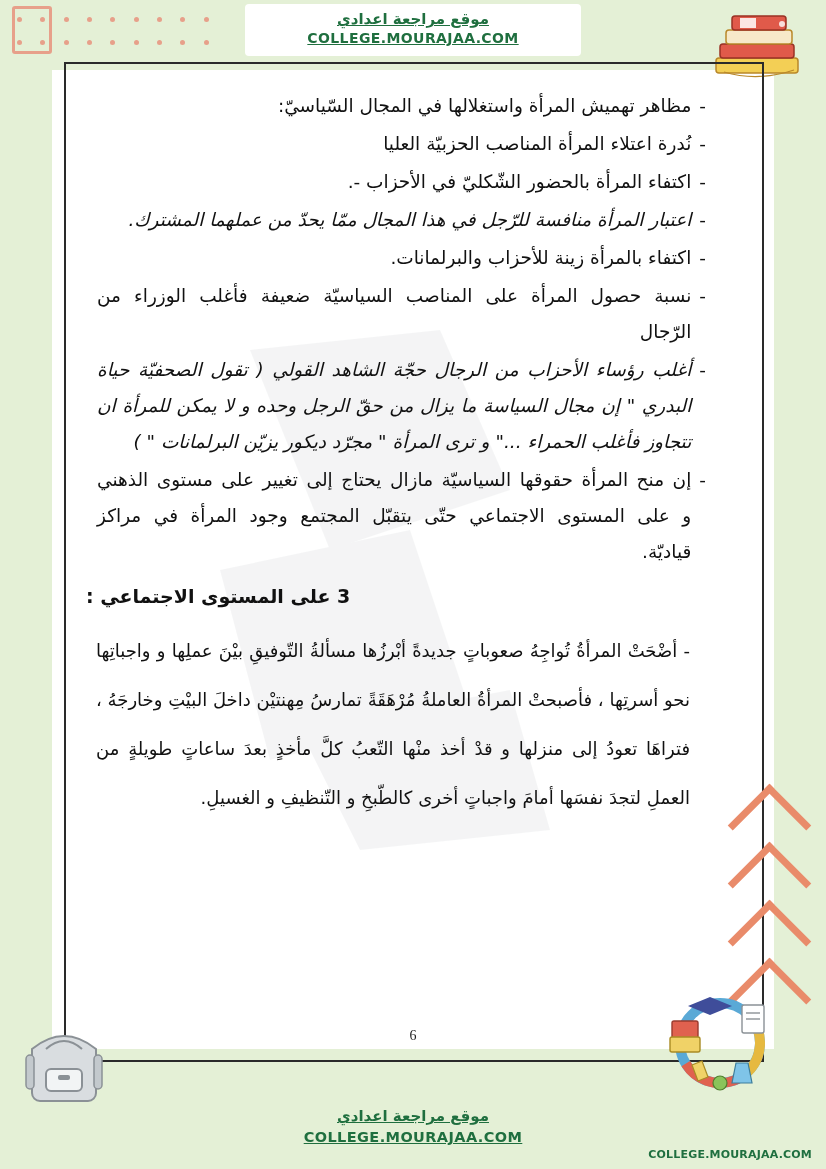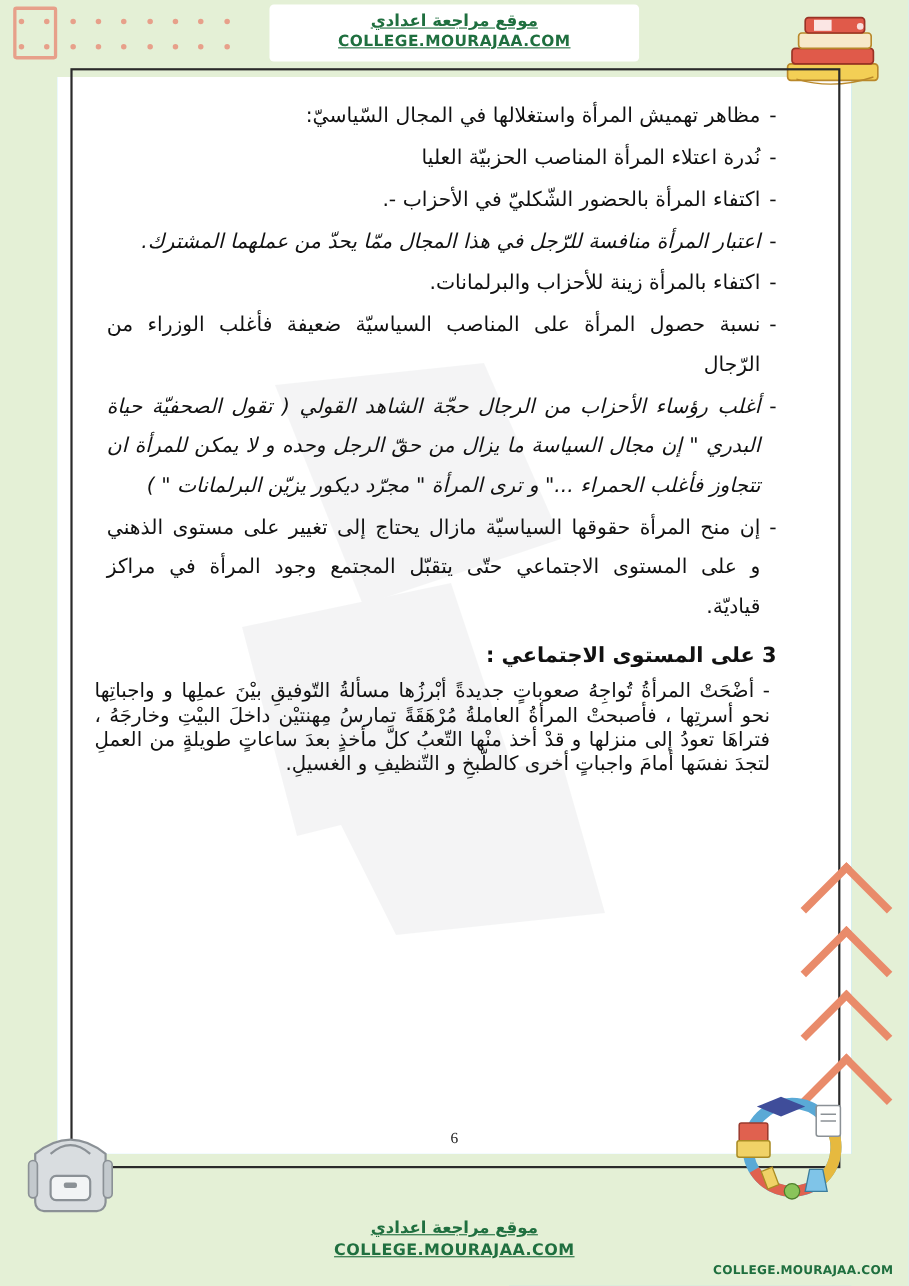--- a/index.html
+++ b/index.html
@@ -12,21 +12,21 @@
     font-family: "DejaVu Sans", sans-serif;
     background: #ffffff;
     overflow: hidden;
     position: relative;
   }
 
   
   .page {
     position: absolute;
     inset: 0;
-    background: #7dd3fc;
+    background: #eab308;
   }
 
   
   .bg-green-left {
     position: absolute;
     left: 0; top: 0;
     width: 52px; height: 1169px;
     background: #e4f0d6;
   }
   .bg-green-right {
@@ -165,29 +165,29 @@
     text-align: justify;
     text-align-last: right;
     word-spacing: 2px;
   }
   .section-title {
     font-size: 19px;
     font-weight: bold;
     line-height: 40px;
     margin: 6px 0 2px 0;
     direction: rtl;
-    text-align: right;
+    text-align: left;
   }
   .para-indent {
     font-size: 18px;
-    line-height: 22px;
+    line-height: 49px;
     direction: rtl;
     text-align: justify;
     text-align-last: right;
-    margin: 0;
+    margin: 10px;
     padding-right: 6px;
   }
 
   .page-number {
     position: absolute;
     left: 0; right: 0;
     top: 1028px;
     text-align: center;
     font-size: 14px;
     color: #222;

